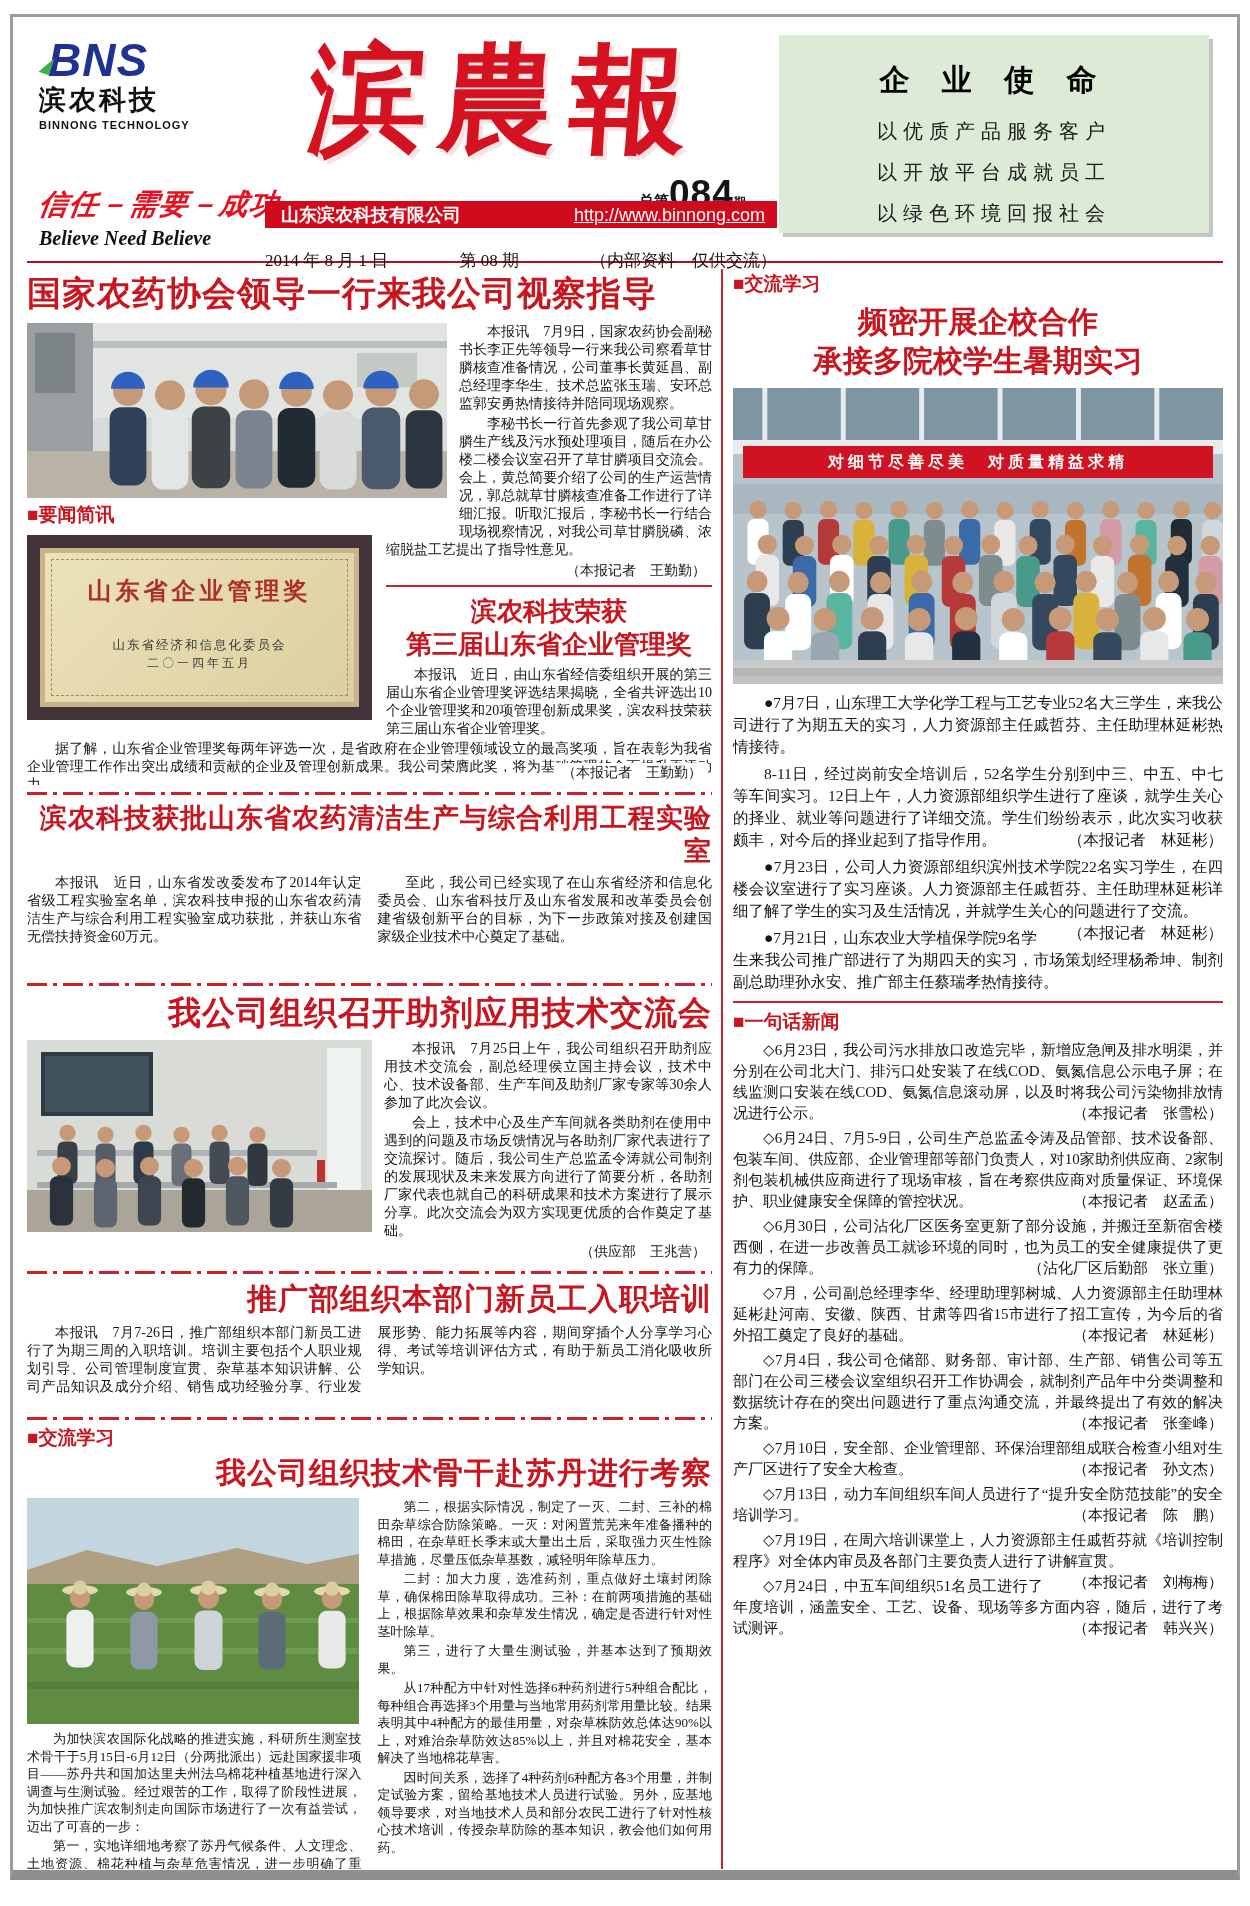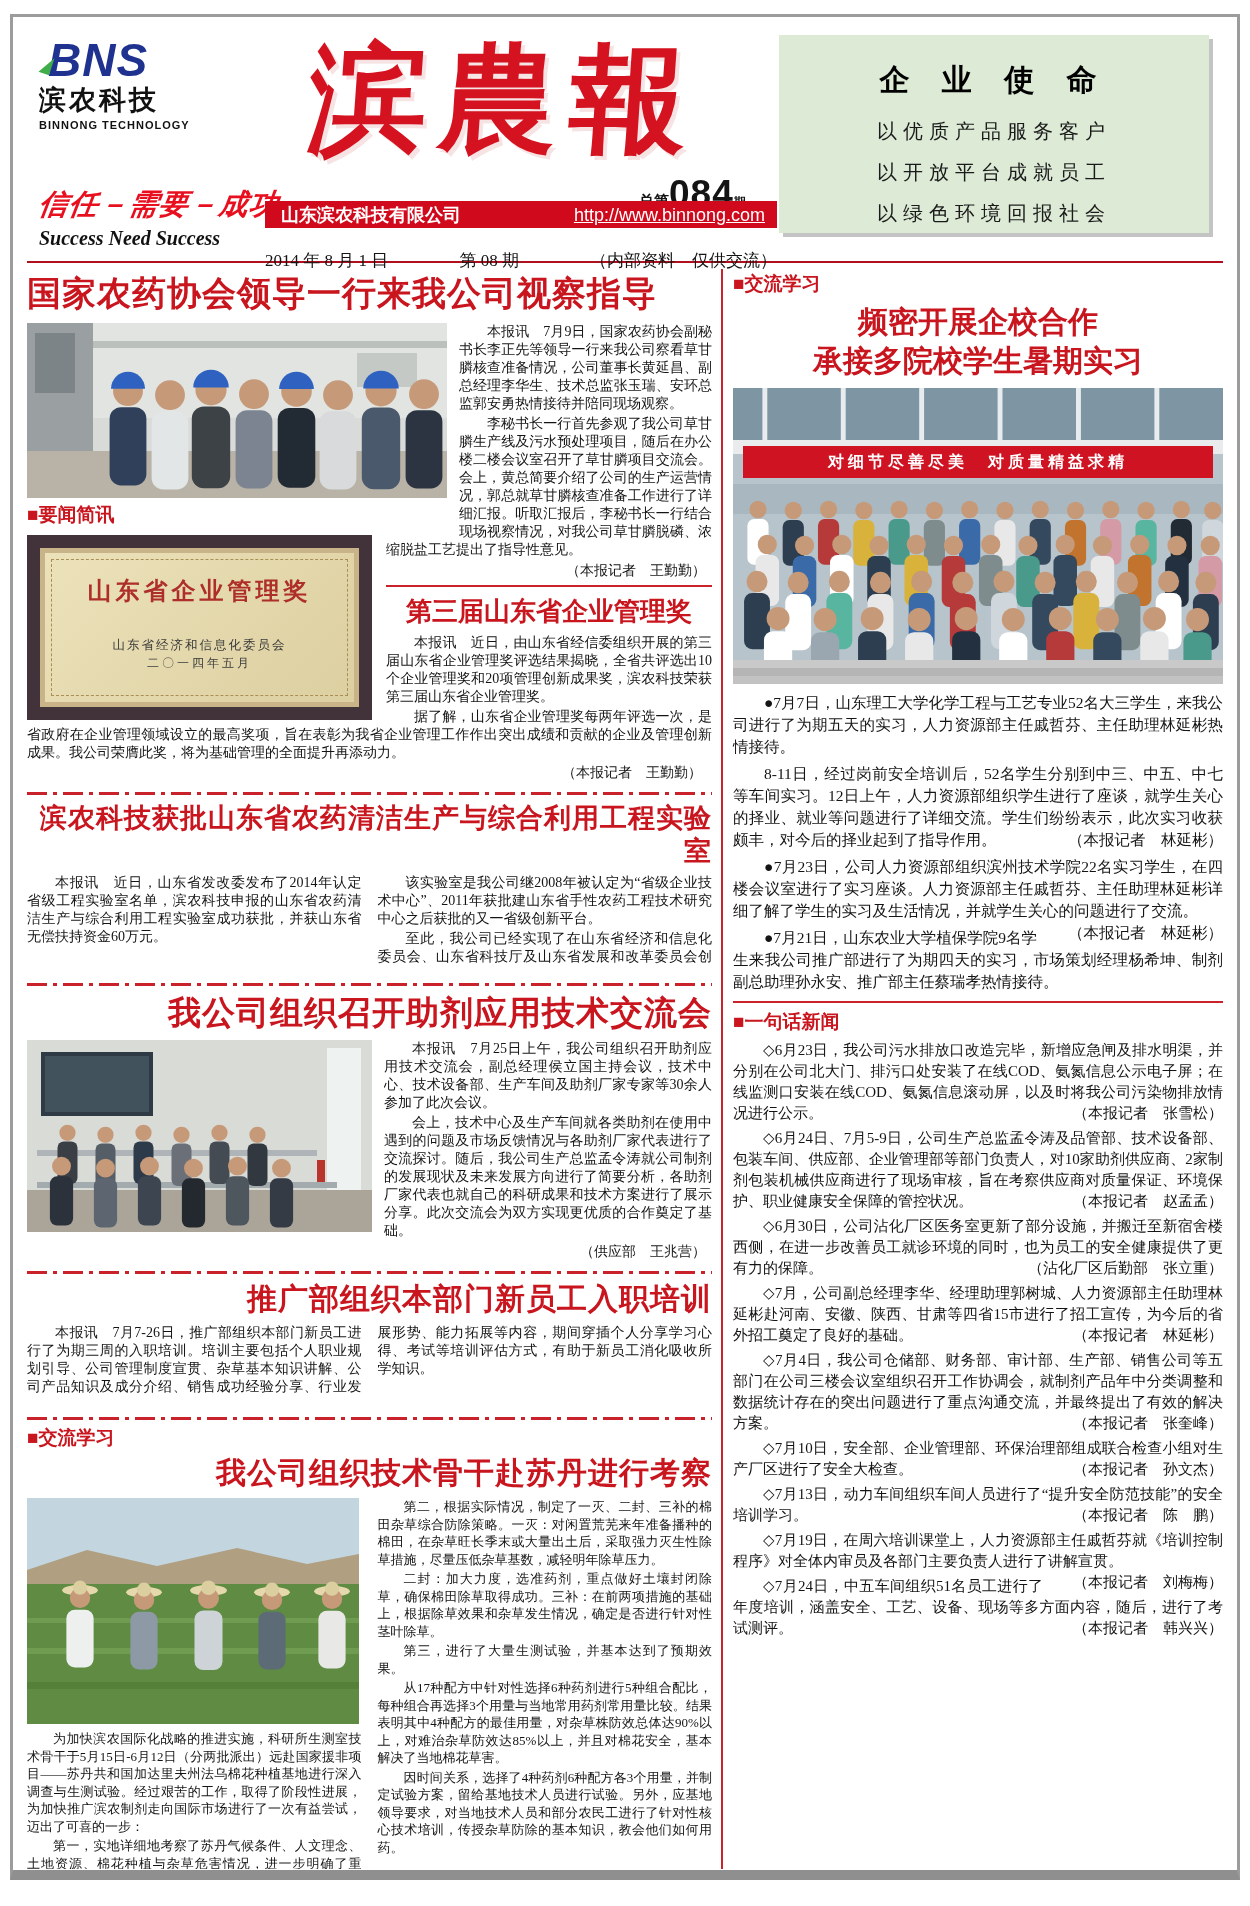--- a/index.html
+++ b/index.html
@@ -141,21 +141,21 @@
       <span class="pre">总第</span><span class="no">084</span><span class="suf">期</span>
     </div>
     <div class="mission">
       <div class="mission-title">企 业 使 命</div>
       <div class="mission-line">以优质产品服务客户</div>
       <div class="mission-line">以开放平台成就员工</div>
       <div class="mission-line">以绿色环境回报社会</div>
     </div>
     <div class="slogan">
       <div class="slogan-cn">信任－需要－成功</div>
-      <div class="slogan-en">Success Need Success</div>
+      <div class="slogan-en">Believe Need Believe</div>
     </div>
     <div class="redbar">
       <span>山东滨农科技有限公司</span>
       <span class="site">http://www.binnong.com</span>
     </div>
     <div class="dateline">
       <span>2014 年 8 月 1 日</span>
       <span>第 08 期</span>
       <span>（内部资料　仅供交流）</span>
     </div>
@@ -194,33 +194,33 @@
             <div class="plaque-org">山东省经济和信息化委员会</div>
             <div class="plaque-date">二〇一四年五月</div>
           </div>
         </div>
 
         <p class="jp">本报讯　7月9日，国家农药协会副秘书长李正先等领导一行来我公司察看草甘膦核查准备情况，公司董事长黄延昌、副总经理李华生、技术总监张玉瑞、安环总监郭安勇热情接待并陪同现场观察。</p>
         <p class="jp">李秘书长一行首先参观了我公司草甘膦生产线及污水预处理项目，随后在办公楼二楼会议室召开了草甘膦项目交流会。会上，黄总简要介绍了公司的生产运营情况，郭总就草甘膦核查准备工作进行了详细汇报。听取汇报后，李秘书长一行结合现场视察情况，对我公司草甘膦脱磷、浓缩脱盐工艺提出了指导性意见。</p>
         <p class="byline">（本报记者　王勤勤）</p>
         <div class="rule-solid"></div>
         <h2 class="a2head">
+          <span>滨农科技荣获</span>
           <span>第三届山东省企业管理奖</span>
         </h2>
         <p class="jp">本报讯　近日，由山东省经信委组织开展的第三届山东省企业管理奖评选结果揭晓，全省共评选出10个企业管理奖和20项管理创新成果奖，滨农科技荣获第三届山东省企业管理奖。</p>
         <p class="jp">据了解，山东省企业管理奖每两年评选一次，是省政府在企业管理领域设立的最高奖项，旨在表彰为我省企业管理工作作出突出成绩和贡献的企业及管理创新成果。我公司荣膺此奖，将为基础管理的全面提升再添动力。</p>
         <p class="byline abs-by">（本报记者　王勤勤）</p>
       </div>
 
       <div class="rule-dash"></div>
 
       <h3 class="sec-head">滨农科技获批山东省农药清洁生产与综合利用工程实验室</h3>
       <div class="cols2 h-a3">
         <p class="jp">本报讯　近日，山东省发改委发布了2014年认定省级工程实验室名单，滨农科技申报的山东省农药清洁生产与综合利用工程实验室成功获批，并获山东省无偿扶持资金60万元。</p>
-        <p class="jp">该实验室是我公司继2008年被认定为“省级企业技术中心”、2011年获批建山东省手性农药工程技术研究中心之后获批的又一省级创新平台。</p>
         <p class="jp">至此，我公司已经实现了在山东省经济和信息化委员会、山东省科技厅及山东省发展和改革委员会创建省级创新平台的目标，为下一步政策对接及创建国家级企业技术中心奠定了基础。</p>
 
       </div>
 
       <div class="rule-dash"></div>
 
       <h3 class="sec-head big">我公司组织召开助剂应用技术交流会</h3>
       <div class="a4row">
         <div class="photo ph3">
           <svg viewBox="0 0 345 192" preserveAspectRatio="none">

